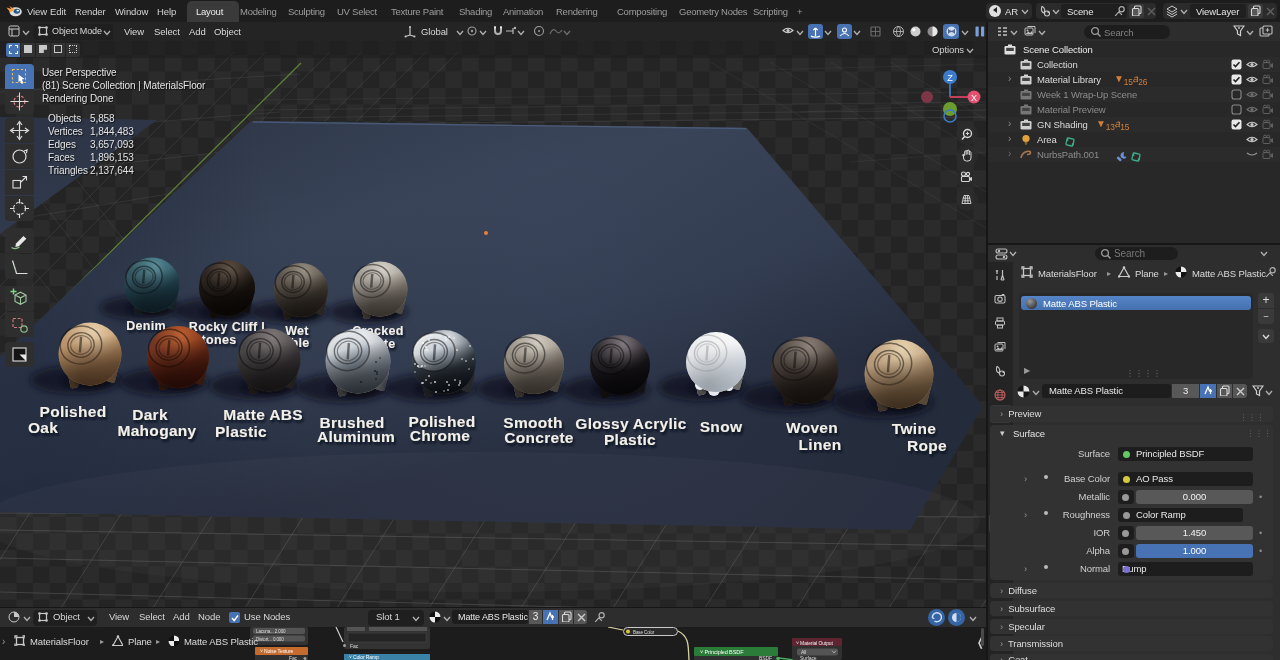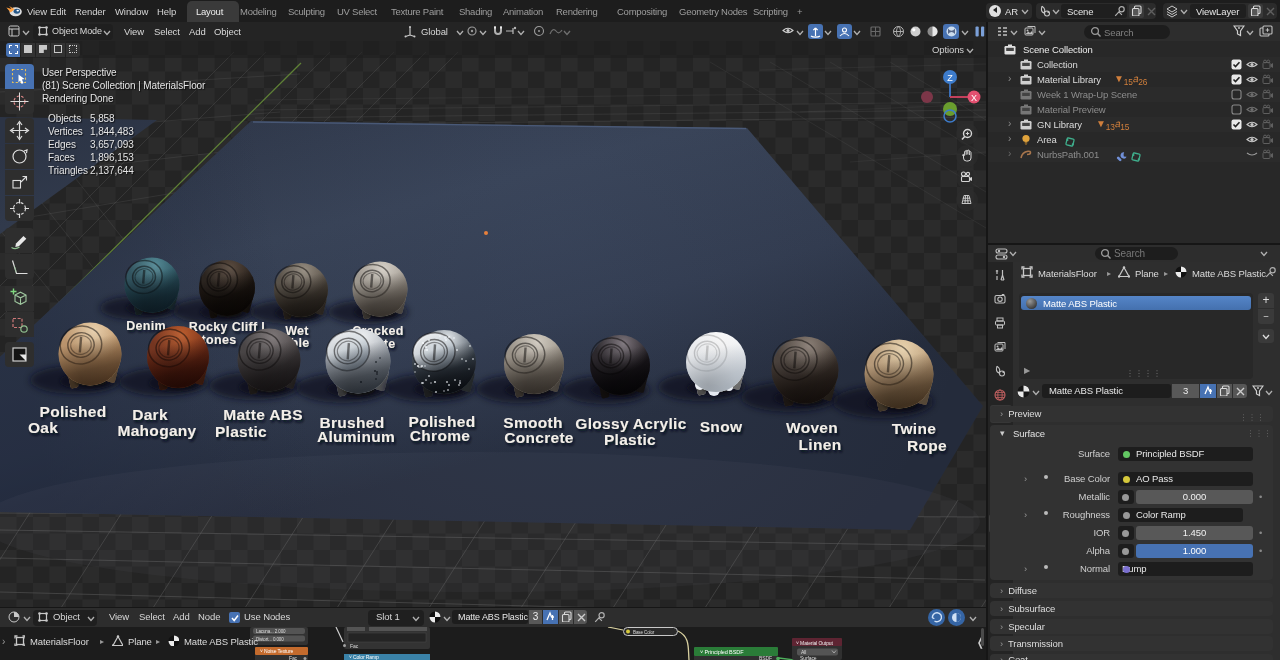--- a/index.html
+++ b/index.html
@@ -1122,21 +1122,21 @@
         <circle cx="3" cy="2.5" r="1.4" fill="none" stroke="#5f5f5f" stroke-width="1"></circle>
         <circle cx="6.3" cy="2.5" r="1.4" fill="none" stroke="#5f5f5f" stroke-width="1"></circle>
       </svg>
       <div style="position:absolute;left:0;top:95px;width:292px;height:15px;background:#2b2b2b"></div>
       <div style="position:absolute;left:20px;top:96px;color:#8a8a8a;font-size:10px">›</div>
       <svg style="position:absolute;left:32px;top:97px" width="12" height="12" viewBox="0 0 12 12">
         <rect x="0.5" y="2" width="11" height="8.5" rx="1.2" fill="#d0d0d0"></rect>
         <rect x="2.2" y="3.8" width="7.6" height="3.2" fill="#434343"></rect>
         <rect x="4" y="0.5" width="4" height="2" fill="#d0d0d0"></rect>
       </svg>
-      <div style="position:absolute;left:49px;top:96.5px;color:#dcdcdc;font-size:9.5px;white-space:nowrap">GN Library</div>
+      <div style="position:absolute;left:49px;top:96.5px;color:#dcdcdc;font-size:9.5px;white-space:nowrap">GN Shading</div>
       <div style="position:absolute;left:108px;top:96px;color:#d07f3c;font-size:10px;white-space:nowrap">▼<sub>13</sub><i style="font-style:normal">𝑎</i><sub>15</sub></div>
       <svg style="position:absolute;left:243px;top:97px" width="11" height="11" viewBox="0 0 11 11">
         <rect x="0.5" y="0.5" width="10" height="10" rx="2" fill="#e8e8e8"></rect>
         <path d="M2.5 5.5 L4.5 7.5 L8.5 3.2" fill="none" stroke="#222" stroke-width="1.6"></path>
       </svg>
       <svg style="position:absolute;left:258px;top:97px" width="12" height="11" viewBox="0 0 12 11">
         <path d="M1 5.5 Q6 1 11 5.5 Q6 10 1 5.5 Z" fill="none" stroke="#c8c8c8" stroke-width="1.1"></path>
         <circle cx="6" cy="5.5" r="1.6" fill="#c8c8c8"></circle>
       </svg>
       <svg style="position:absolute;left:274px;top:97px" width="12" height="12" viewBox="0 0 12 12">

